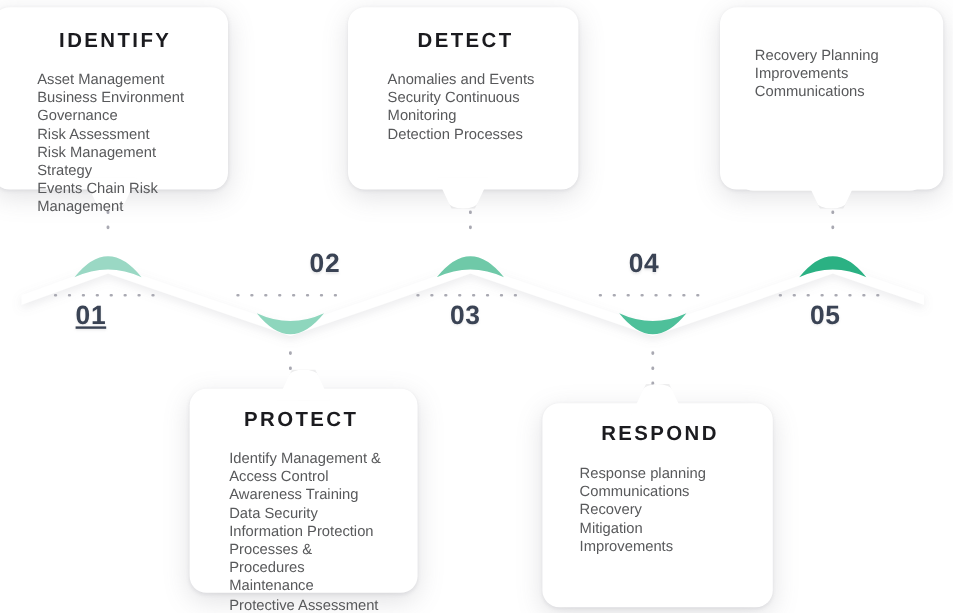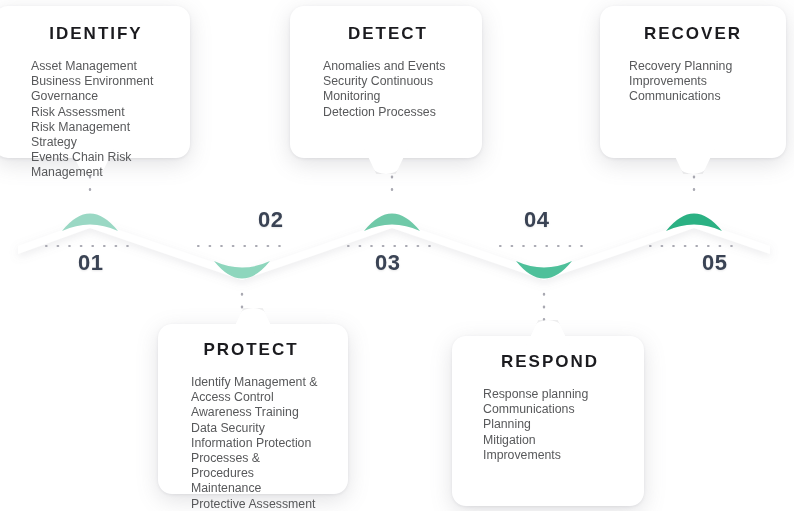--- a/index.html
+++ b/index.html
@@ -92,25 +92,25 @@
   
   .step-num{
     position:absolute;
     font-size:22px;
     font-weight:bold;
     color:#3a4354;
     letter-spacing:0.5px;
     z-index:6;
     text-shadow:0 1px 2px rgba(120,120,130,.18);
   }
-  #num-01{left:78px;top:250px;}
+  #num-01{left:63px;top:250px;text-decoration:underline;}
   #num-02{left:224px;top:207px;margin-left:34px;}
   #num-03{left:375px;top:250px;}
   #num-04{left:524px;top:207px;}
-  #num-05{left:675px;top:250px;margin-left:27px;}
+  #num-05{left:675px;top:250px;}
 </style>
 </head>
 <body>
 
 <div id="stage">
 
   <svg id="timeline" viewBox="0 0 794 160" preserveAspectRatio="none">
     <defs>
       <filter id="soft" x="-50%" y="-60%" width="200%" height="220%">
         <feDropShadow dx="0" dy="3" stdDeviation="4" flood-color="#8a8a95" flood-opacity="0.18"></feDropShadow>
@@ -162,21 +162,20 @@
         <li>Anomalies and Events</li>
         <li>Security Continuous Monitoring</li>
         <li>Detection Processes</li>
       </ul>
     </div>
   </div>
 
   <div class="card" id="card-recover">
     <div class="tail tail-down"></div>
     <div class="card-inner">
-      <div class="card-title">RECOVER</div>
       <ul class="card-list">
         <li>Recovery Planning</li>
         <li>Improvements</li>
         <li>Communications</li>
       </ul>
     </div>
   </div>
 
   <div class="card" id="card-protect">
     <div class="tail tail-up"></div>
@@ -193,21 +192,21 @@
     </div>
   </div>
 
   <div class="card" id="card-respond">
     <div class="tail tail-up"></div>
     <div class="card-inner">
       <div class="card-title">RESPOND</div>
       <ul class="card-list">
         <li>Response planning</li>
         <li>Communications</li>
-        <li>Planning</li>
+        <li>Recovery</li>
         <li>Mitigation</li>
         <li>Improvements</li>
       </ul>
     </div>
   </div>
 
   <div class="step-num" id="num-01">01</div>
   <div class="step-num" id="num-02">02</div>
   <div class="step-num" id="num-03">03</div>
   <div class="step-num" id="num-04">04</div>

